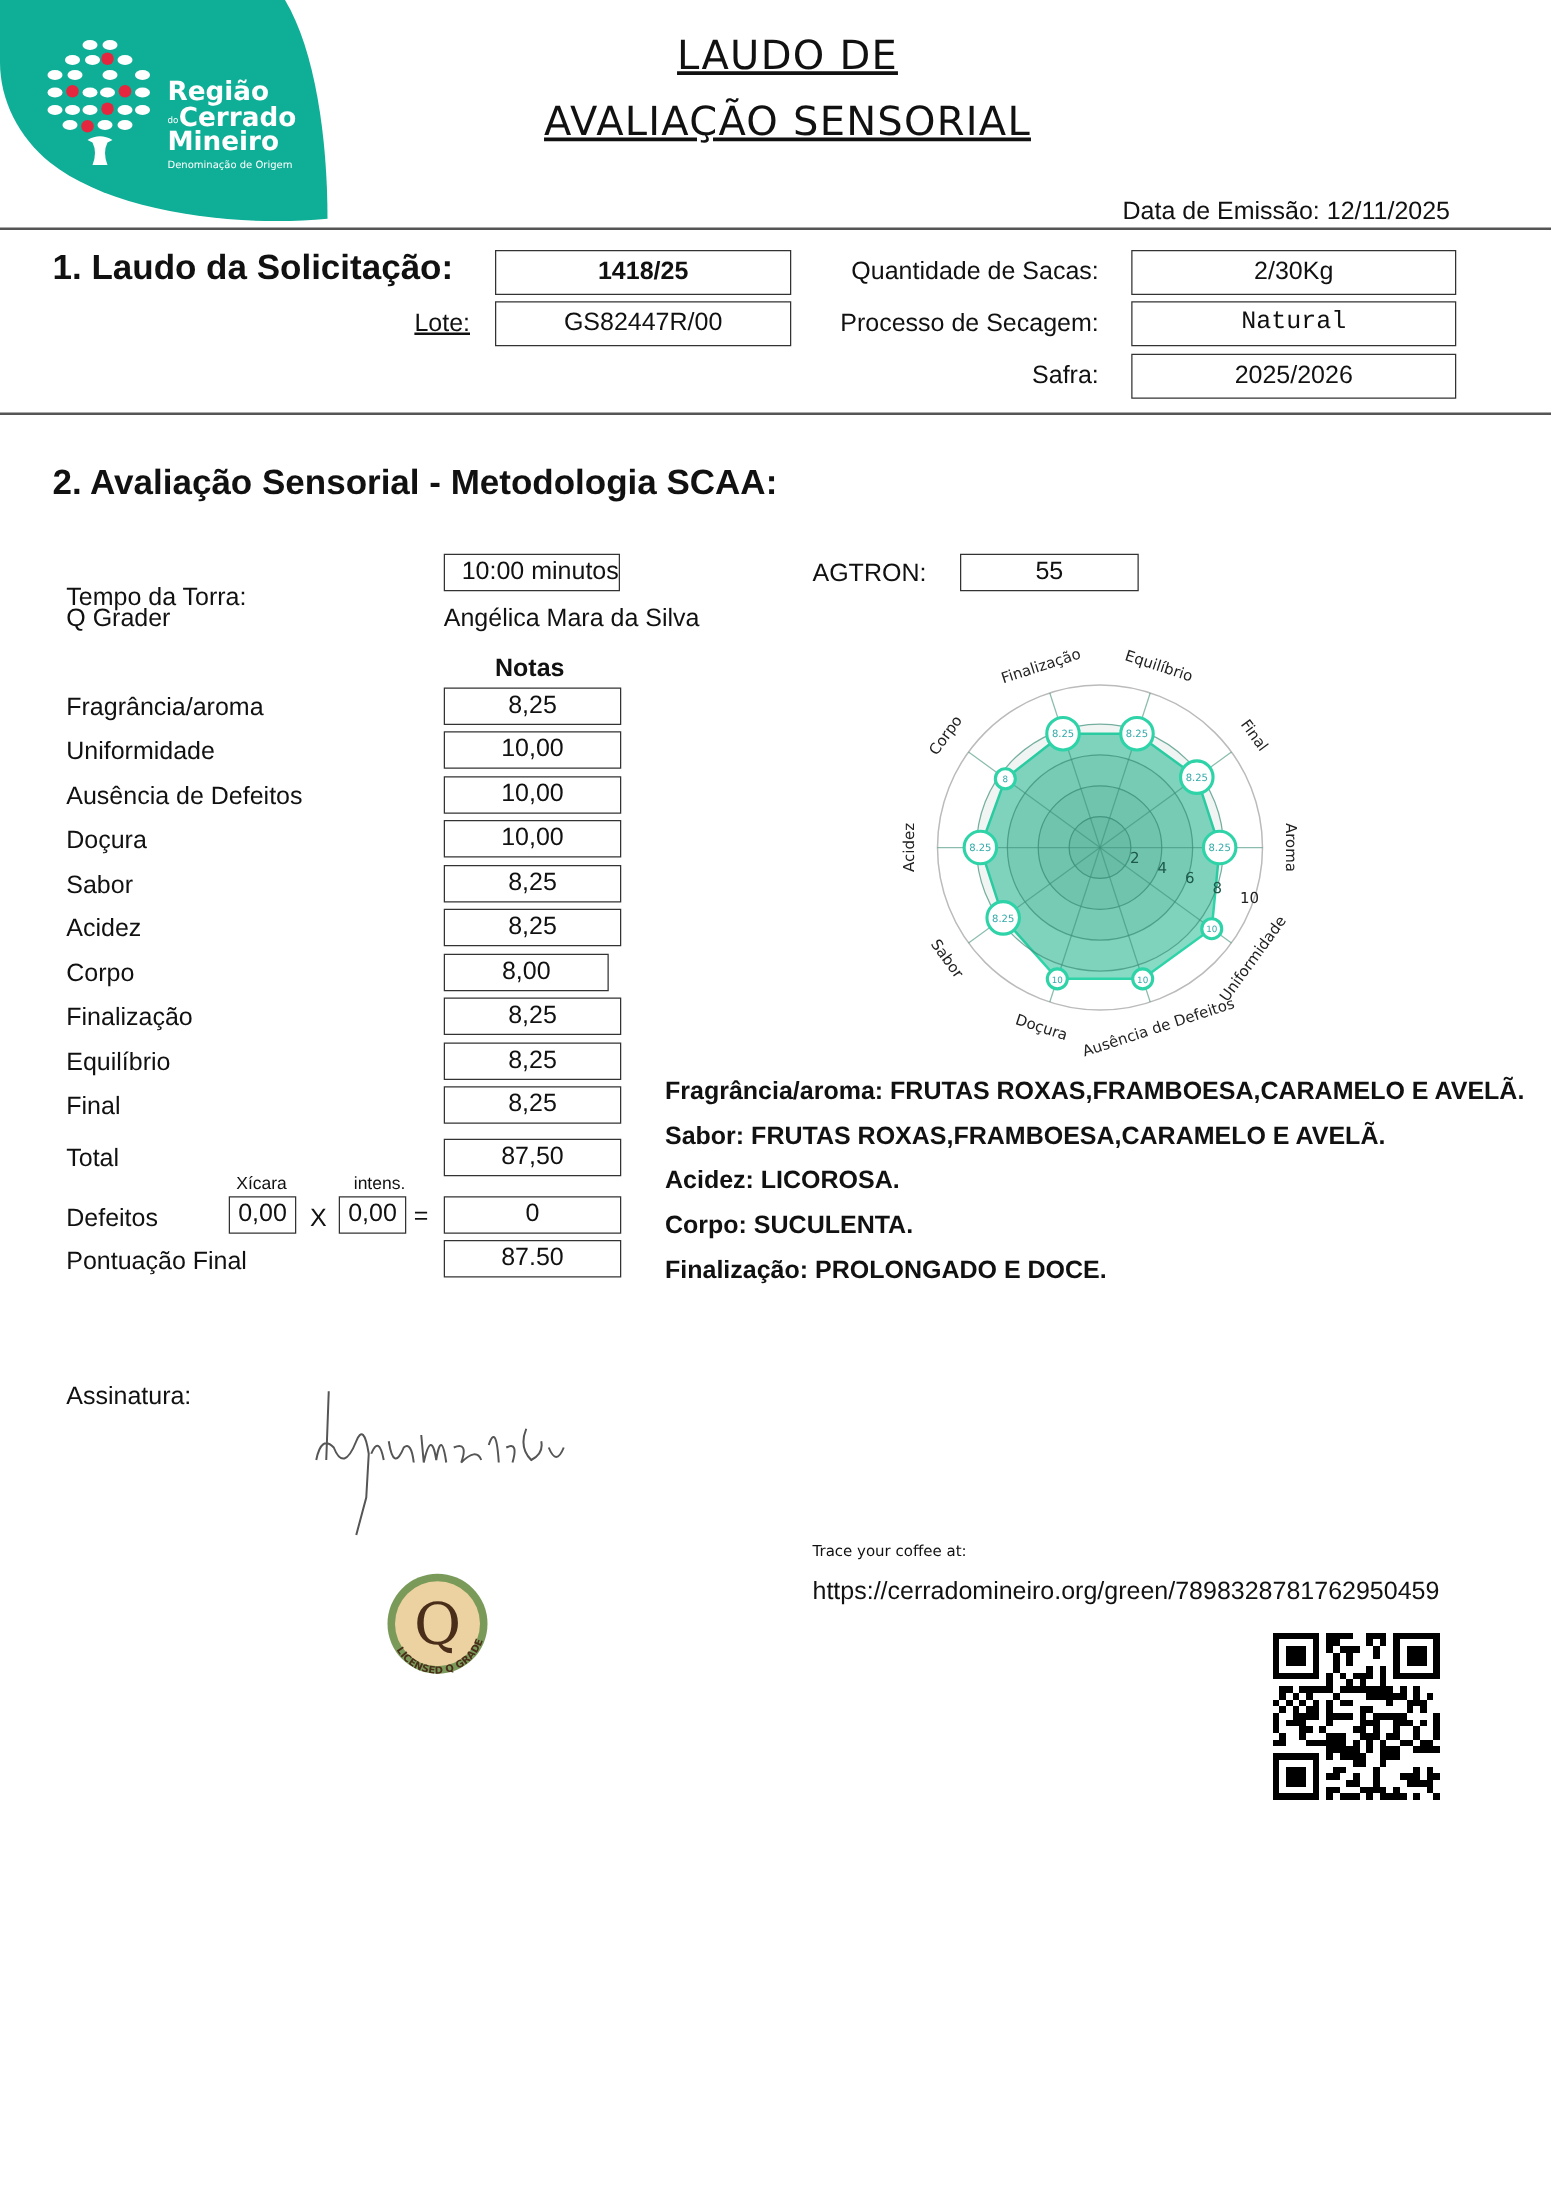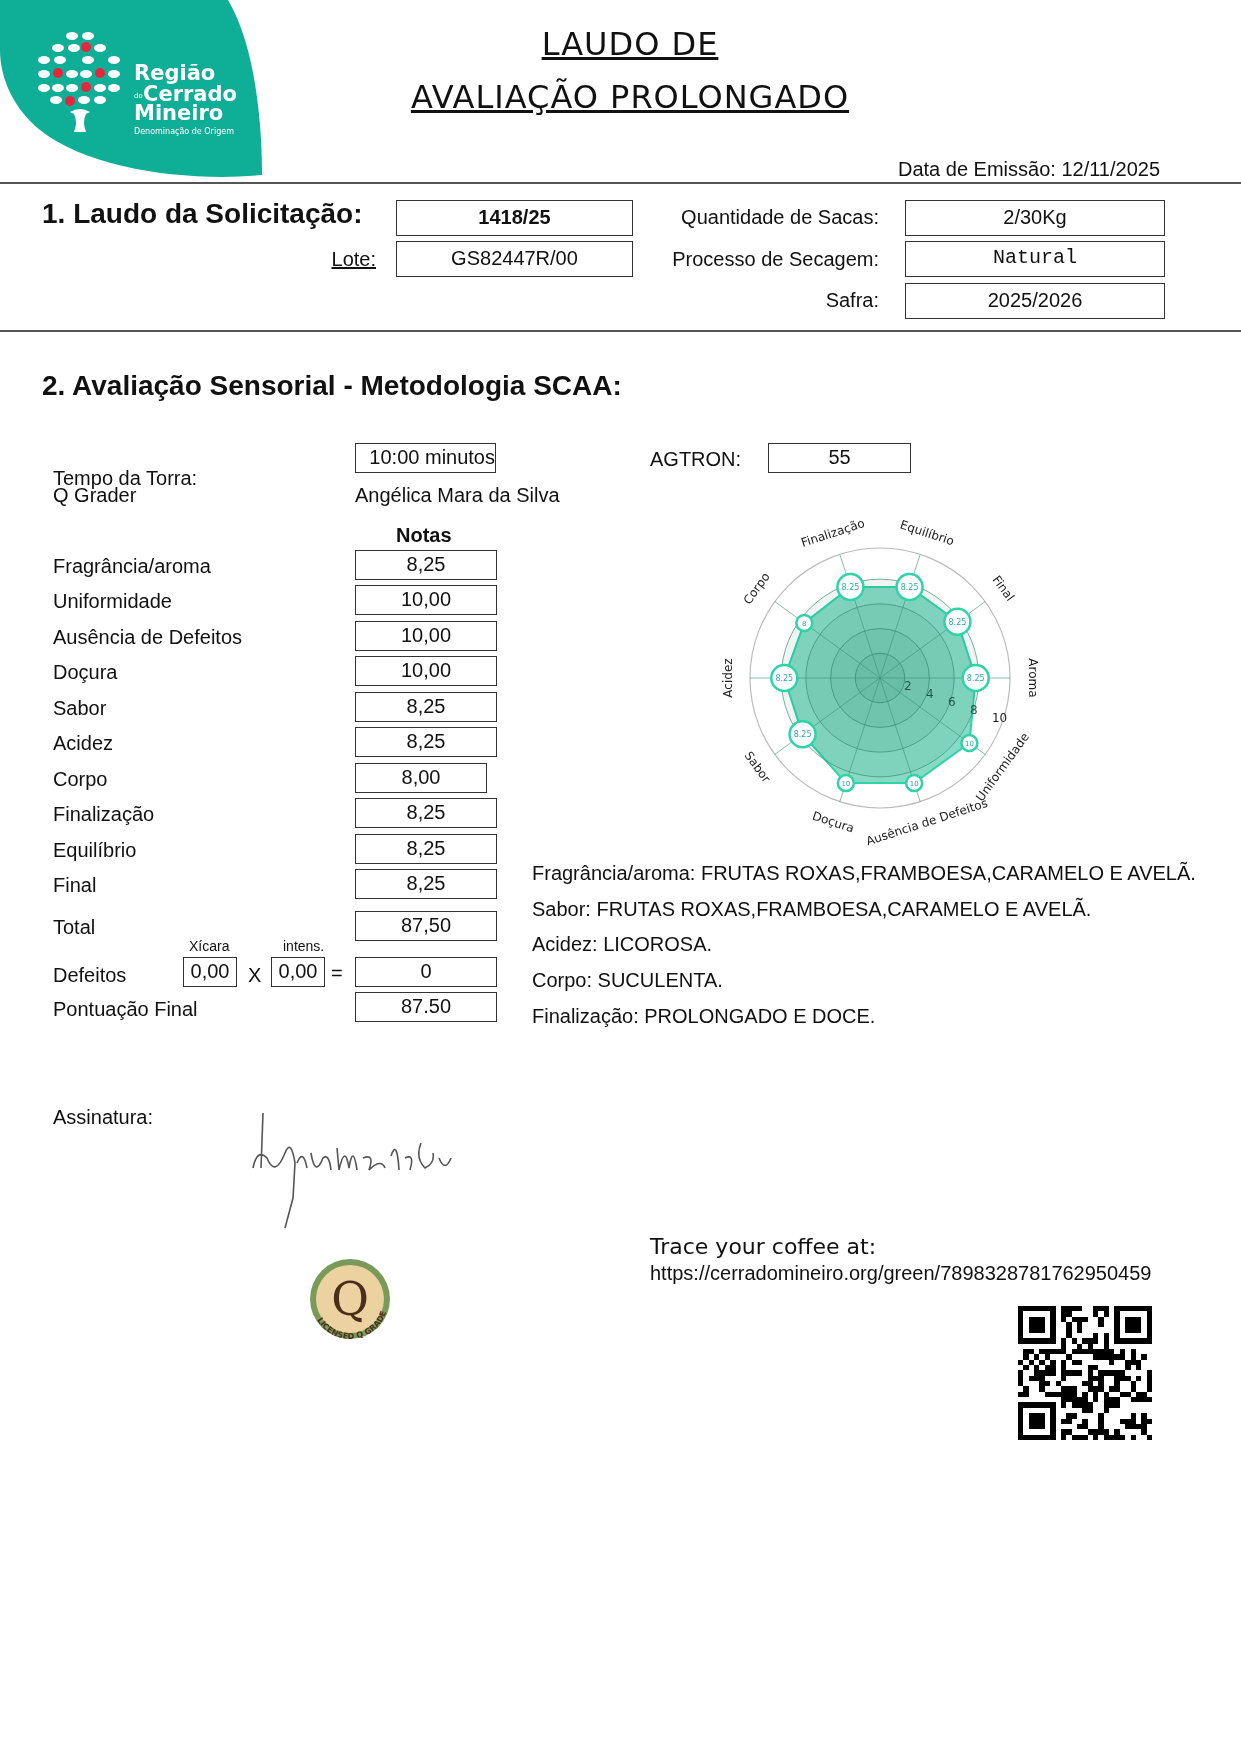--- a/index.html
+++ b/index.html
@@ -12,24 +12,24 @@
            letter-spacing:1px; color:#111; }
   .title div { white-space:nowrap;text-decoration:underline; }
   .emission { left:898px; top:158px; font-size:20px; }
   .hr { left:0; width:1241px; height:2px; background:#555; }
   .sec-title { font-weight:bold; font-size:28px; }
   .box { position:absolute; border:1.5px solid #333; box-sizing:border-box;
          text-align:center; font-size:20px; line-height:32px; background:#fff; }
   .lbl { position:absolute; font-size:20px; white-space:nowrap; }
   .lbl.r { text-align:right; }
   .small { font-size:14px; position:absolute; }
-  .desc { left:532px; font-size:20px; white-space:nowrap; }
+  .desc { left:532px; font-size:20px; white-space:nowrap;font-weight:bold; }
   .notas-h { left:396px; top:524px; font-size:20px; font-weight:bold; }
   .chart { left:690px; top:490px; width:380px; height:380px; }
-  .trace1 { left:650px; top:1234px; font-family:"DejaVu Sans", sans-serif; font-size:22px; }
+  .trace1 { left:650px; top:1234px; font-family:"DejaVu Sans", sans-serif; font-size:12px; }
   .trace2 { left:650px; top:1262px; font-size:20px; font-weight:normal; }
   .qr { left:1018px; top:1306px; width:134px; height:134px; }
   .sig { left:245px; top:1108px; width:215px; height:135px; }
   .seal { left:300px; top:1253px; width:100px; height:100px; }
 </style>
 </head>
 <body>
 
 <svg class="abs logo" viewBox="0 0 270 180">
   <path d="M0,0 L228,0 C252,40 262,110 262,175 C190,182 90,170 40,130 C15,110 0,80 0,50 Z" fill="#0fae96"></path>
@@ -66,21 +66,21 @@
   </g>
   <text x="134" y="80" fill="#fff" font-family="DejaVu Sans, sans-serif" font-size="21" font-weight="bold">Região</text>
   <text x="134" y="98" fill="#fff" font-family="DejaVu Sans, sans-serif" font-size="7">do</text>
   <text x="143" y="101" fill="#fff" font-family="DejaVu Sans, sans-serif" font-size="21" font-weight="bold">Cerrado</text>
   <text x="134" y="120" fill="#fff" font-family="DejaVu Sans, sans-serif" font-size="21" font-weight="bold">Mineiro</text>
   <text x="134" y="134" fill="#fff" font-family="DejaVu Sans, sans-serif" font-size="8">Denominação de Origem</text>
 </svg>
 
 <div class="abs title">
   <div>LAUDO DE</div>
-  <div>AVALIAÇÃO PROLONGADO</div>
+  <div>AVALIAÇÃO SENSORIAL</div>
 </div>
 <div class="abs emission">Data de Emissão: 12/11/2025</div>
 <div class="abs hr" style="top:182px;"></div>
 
 <div class="abs sec-title" style="left:42px; top:198px;">1. Laudo da Solicitação:</div>
 <div class="box" style="left:396px; top:200px; width:237px; height:36px; font-weight:bold;">1418/25</div>
 <div class="lbl r" style="right:865px; top:248px;text-decoration:underline;">Lote:</div>
 <div class="box" style="left:396px; top:241px; width:237px; height:36px;">GS82447R/00</div>
 
 <div class="lbl r" style="right:362px; top:206px;">Quantidade de Sacas:</div>

